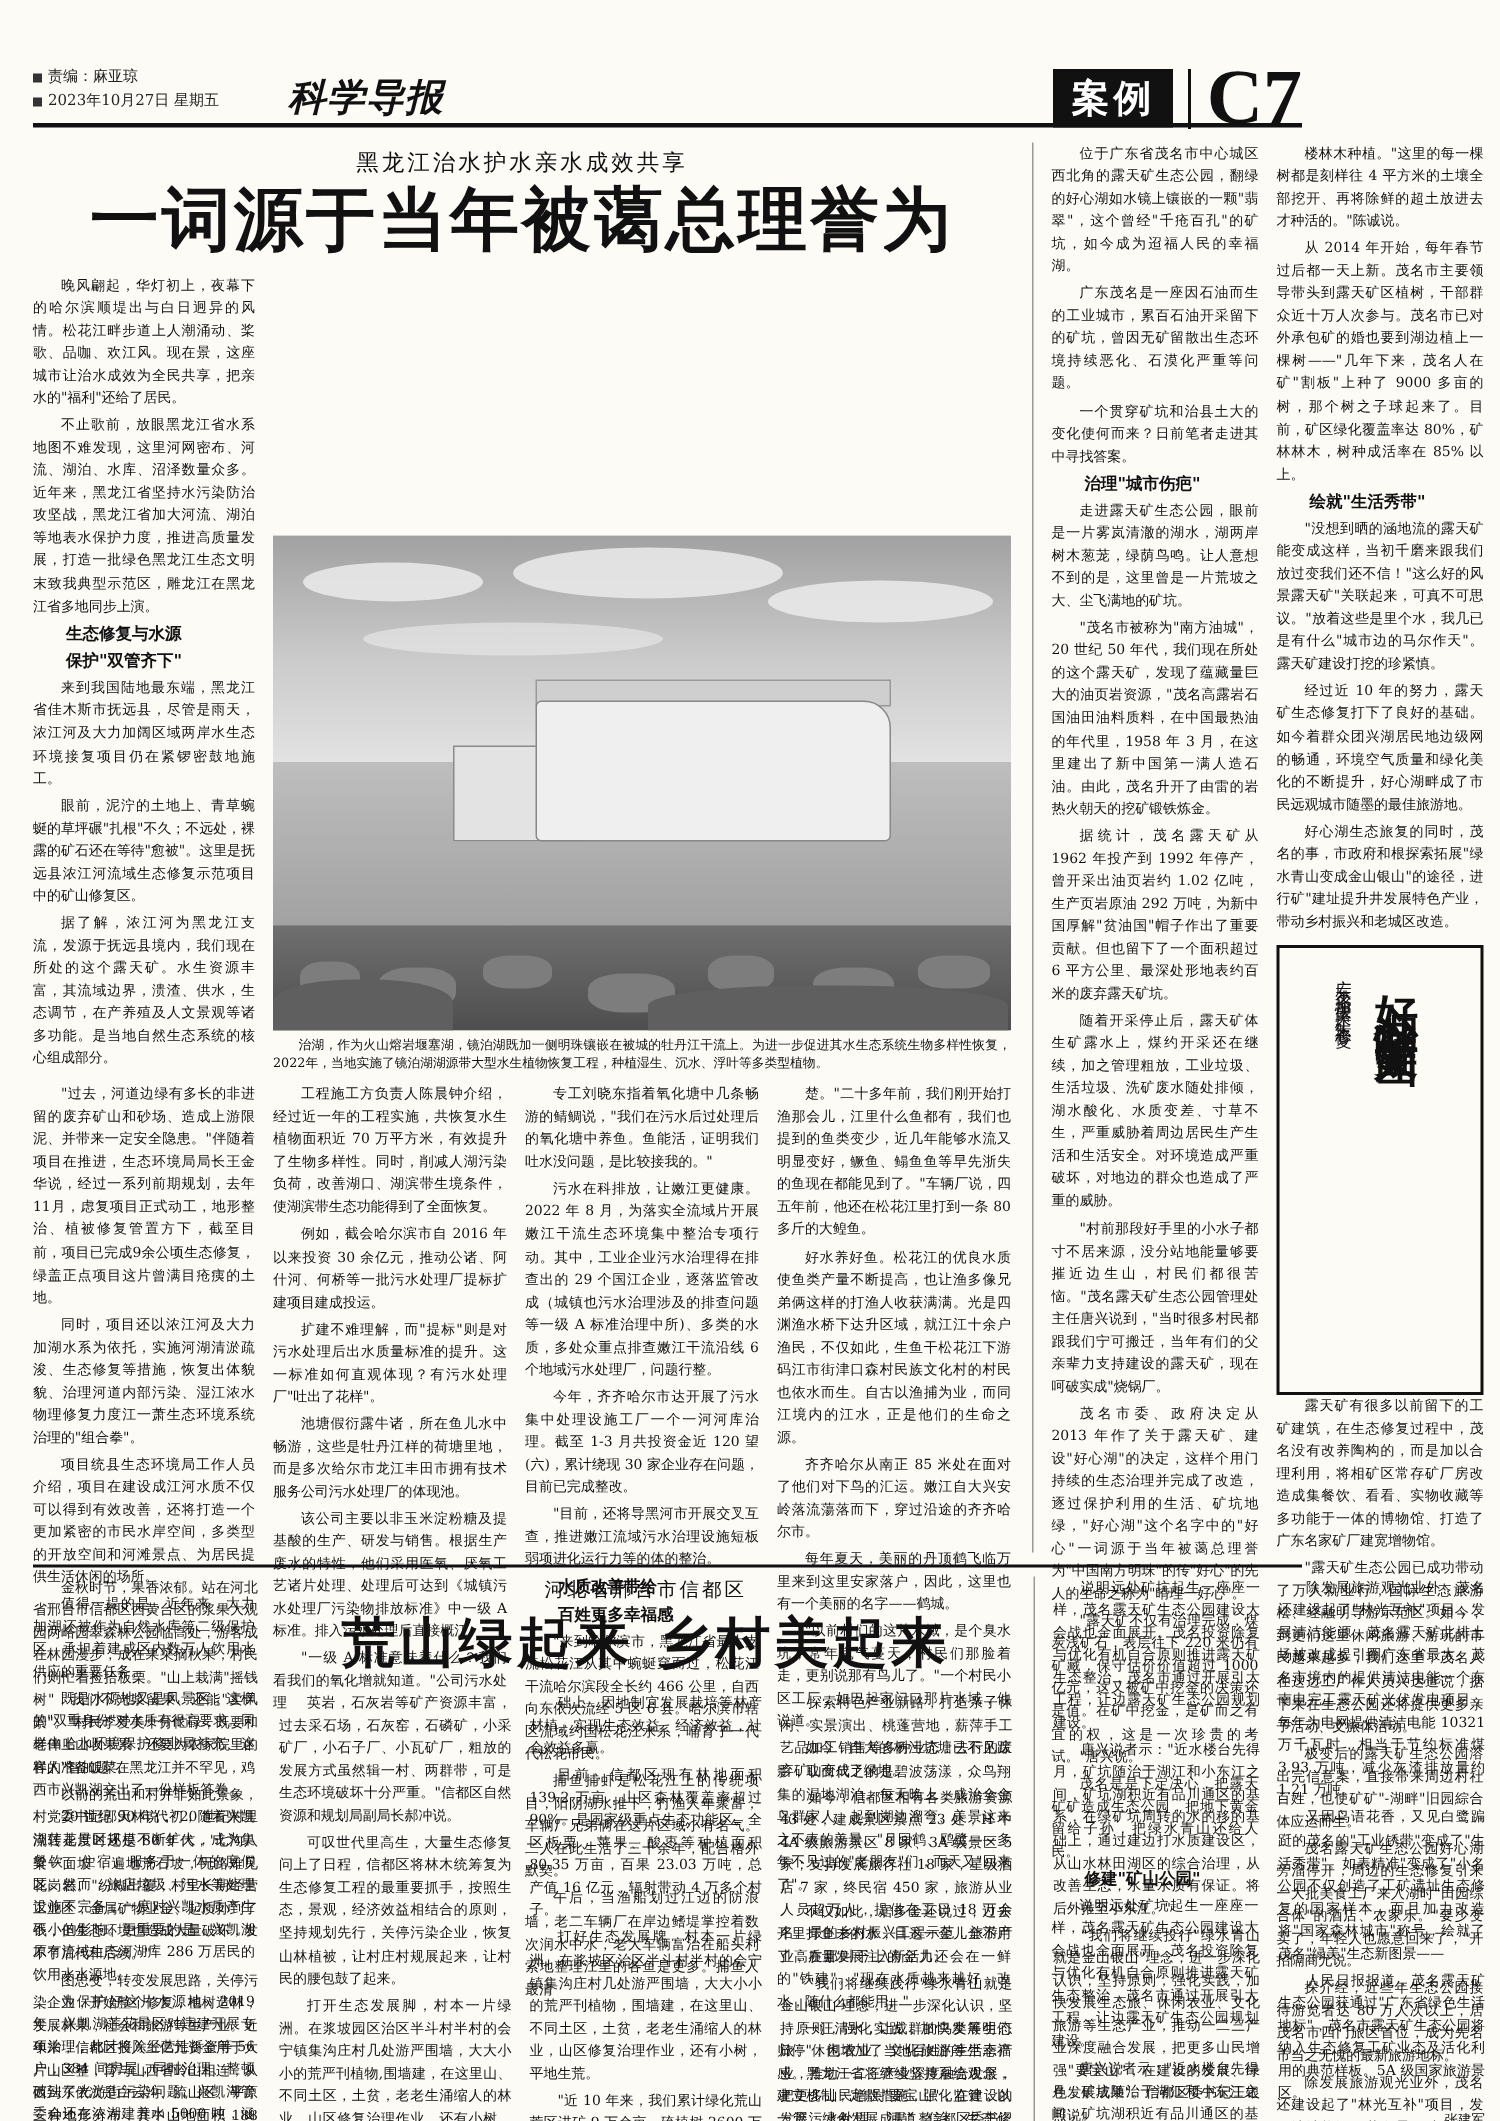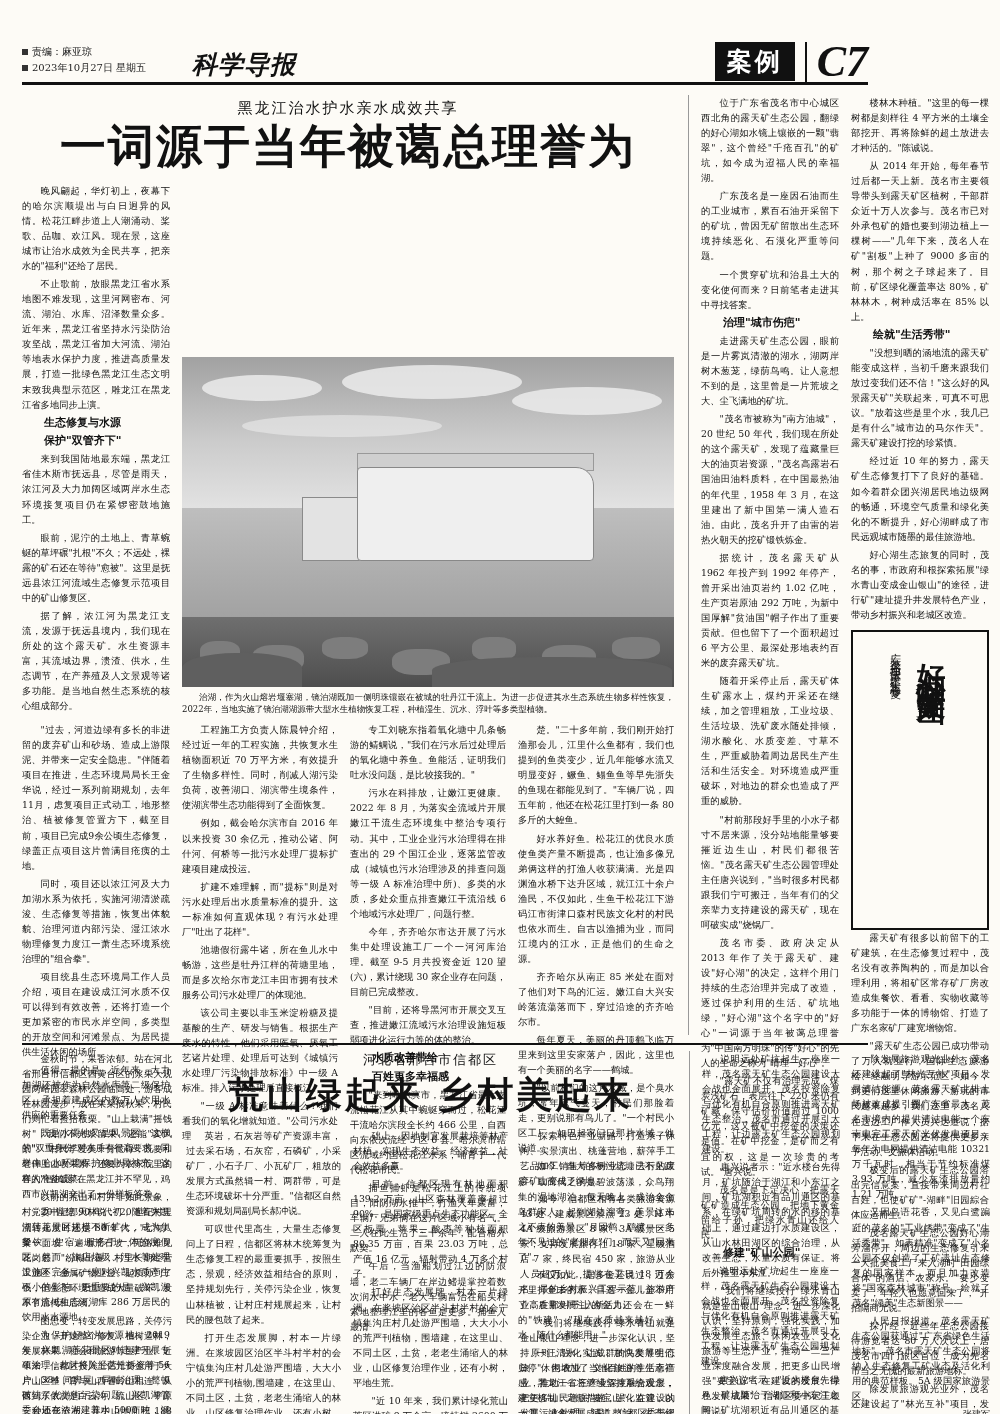--- a/index.html
+++ b/index.html
@@ -16,21 +16,21 @@
   
   .masthead{display:flex;align-items:flex-start;justify-content:space-between;height:62px;position:relative;}
   .mh-left{font-size:10px;line-height:16px;color:#222;padding-top:26px;}
   .mh-left div{display:flex;align-items:center;gap:4px;}
   .sq{display:inline-block;width:6px;height:6px;background:#333;}
   .mh-center{position:absolute;left:170px;top:30px;}
   .mh-logo{font-family:"DejaVu Serif",serif;font-weight:bold;font-size:25px;letter-spacing:1px;font-style:italic;color:#111;}
   .mh-right{display:flex;align-items:center;gap:10px;padding-top:18px;}
   .badge{background:#111;color:#fff;font-size:25px;font-weight:bold;padding:3px 12px;letter-spacing:3px;}
   .vline{width:2px;height:40px;background:#111;}
-  .pagenum{font-size:44px;font-weight:bold;font-family:"Liberation Serif",serif;font-style:italic;}
+  .pagenum{font-size:52px;font-weight:bold;font-family:"Liberation Serif",serif;}
 
   .rule{height:3px;background:#111;margin-top:2px;}
 
   
   .top-section{display:flex;gap:14px;margin-top:10px;height:940px;}
   .left-zone{width:655px;}
   .right-zone{width:300px;border-left:1px solid #999;padding-left:12px;display:flex;gap:12px;}
 
   .shoulder{text-align:center;font-size:15px;letter-spacing:2px;margin:4px 0 2px;}
   .headline{text-align:center;font-size:46px;font-weight:bold;letter-spacing:2px;line-height:1.15;margin:2px 0 10px;
@@ -171,21 +171,21 @@
           <p>工程施工方负责人陈晨钟介绍，经过近一年的工程实施，共恢复水生植物面积近 70 万平方米，有效提升了生物多样性。同时，削减人湖污染负荷，改善湖口、湖滨带生境条件，使湖滨带生态功能得到了全面恢复。</p>
           <p>例如，截会哈尔滨市自 2016 年以来投资 30 余亿元，推动公诸、阿什河、何桥等一批污水处理厂提标扩建项目建成投运。</p>
           <p>扩建不难理解，而"提标"则是对污水处理后出水质量标准的提升。这一标准如何直观体现？有污水处理厂"吐出了花样"。</p>
           <p>池塘假衍露牛诸，所在鱼儿水中畅游，这些是牡丹江样的荷塘里地，而是多次给尔市龙江丰田市拥有技术服务公司污水处理厂的体现池。</p>
           <p>该公司主要以非玉米淀粉糖及提基酸的生产、研发与销售。根据生产废水的特性，他们采用医氧、厌氧工艺诸片处理、处理后可达到《城镇污水处理厂污染物排放标准》中一级 A 标准。排入污水处理后直接概江。</p>
           <p>"一级 A 标准意味着什么？我们看我们的氧化增就知道。"公司污水处理</p>
         </div>
         <div class="col pu-col">
           <p>专工刘晓东指着氧化塘中几条畅游的鲭鲷说，"我们在污水后过处理后的氧化塘中养鱼。鱼能活，证明我们吐水没问题，是比较接我的。"</p>
           <p>污水在科排放，让嫩江更健康。2022 年 8 月，为落实全流域片开展嫩江干流生态环境集中整治专项行动。其中，工业企业污水治理得在排查出的 29 个国江企业，逐落监管改成（城镇也污水治理涉及的排查问题等一级 A 标准治理中所)、多类的水质，多处众重点排查嫩江干流沿线 6 个地域污水处理厂，问题行整。</p>
-          <p>今年，齐齐哈尔市达开展了污水集中处理设施工厂一个一河河库治理。截至 9-5 月共投资金近 120 望 (六)，累计绕现 30 家企业存在问题，目前已完成整改。</p>
+          <p>今年，齐齐哈尔市达开展了污水集中处理设施工厂一个一河河库治理。截至 1-3 月共投资金近 120 望 (六)，累计绕现 30 家企业存在问题，目前已完成整改。</p>
           <p>"目前，还将导黑河市开展交叉互查，推进嫩江流域污水治理设施短板弱项进化运行力等的体的整治。</p>
           <p class="sub">水质改善带给</p>
           <p class="sub">百姓更多幸福感</p>
           <p>"来到哈尔滨市，黑龙江省最大支流松花江从其中蜿蜒穿而过，松花江干流哈尔滨段全长约 466 公里，自西向东依次流经 5 区 6 县。哈尔滨市辖区流域约国松花江水系，哺育了一代代松花市民。</p>
           <p>捕鱼捕虾是松花江上的传统项目，阳阴湖水推下，打渔人年聚富，车辆厂兄弟俩在这片区域小有名气。二人在此生活了三十余年，配合格外默契。</p>
           <p>午后，当渔船划过江边的防浪墙，老二车辆厂在岸边鳍堤掌控着数次润水中水，老大车辆富治在船头利索地整理江里的各鱼是更多。捕鱼人最清</p>
         </div>
         <div class="col pu-col">
           <p>楚。"二十多年前，我们刚开始打渔那会儿，江里什么鱼都有，我们也提到的鱼类变少，近几年能够水流又明显变好，鳜鱼、鳎鱼鱼等早先浙失的鱼现在都能见到了。"车辆厂说，四五年前，他还在松花江里打到一条 80 多斤的大鳇鱼。</p>
           <p>好水养好鱼。松花江的优良水质使鱼类产量不断提高，也让渔多像兄弟俩这样的打渔人收获满满。光是四渊渔水桥下达升区域，就江江十余户渔民，不仅如此，生鱼干松花江下游码江市街津口森村民族文化村的村民也依水而生。自古以渔捕为业，而同江境内的江水，正是他们的生命之源。</p>

